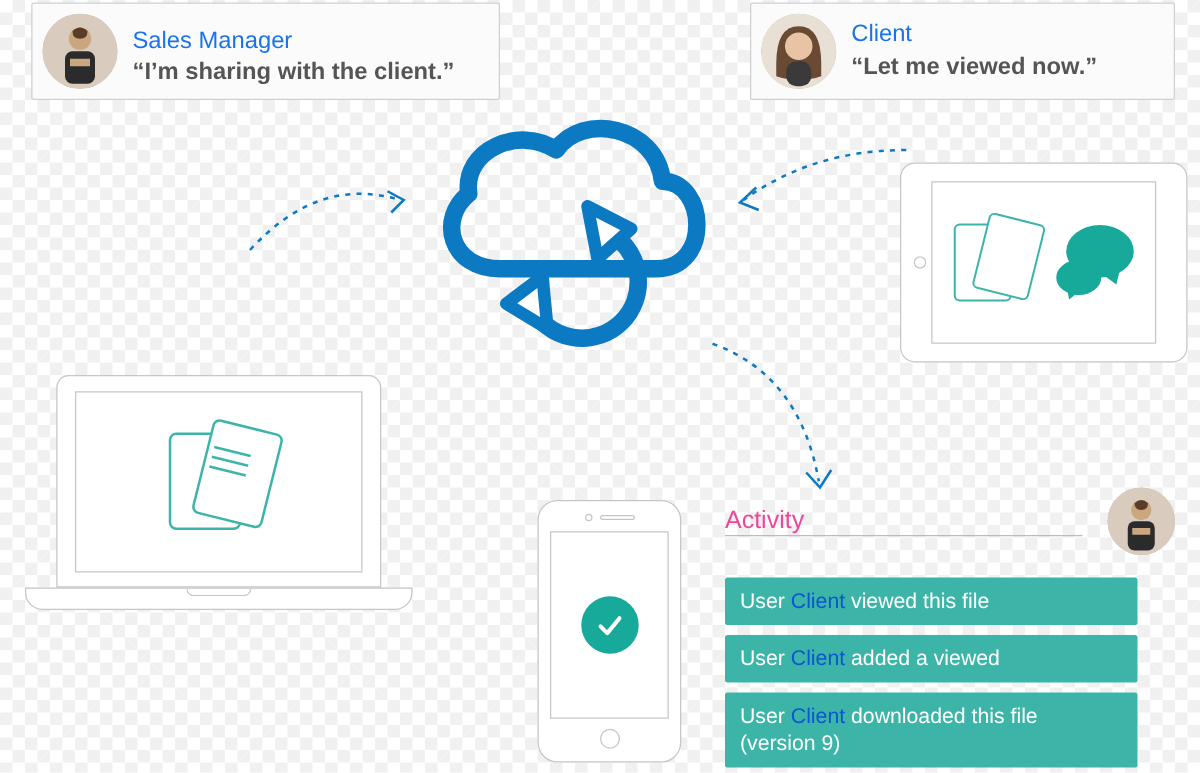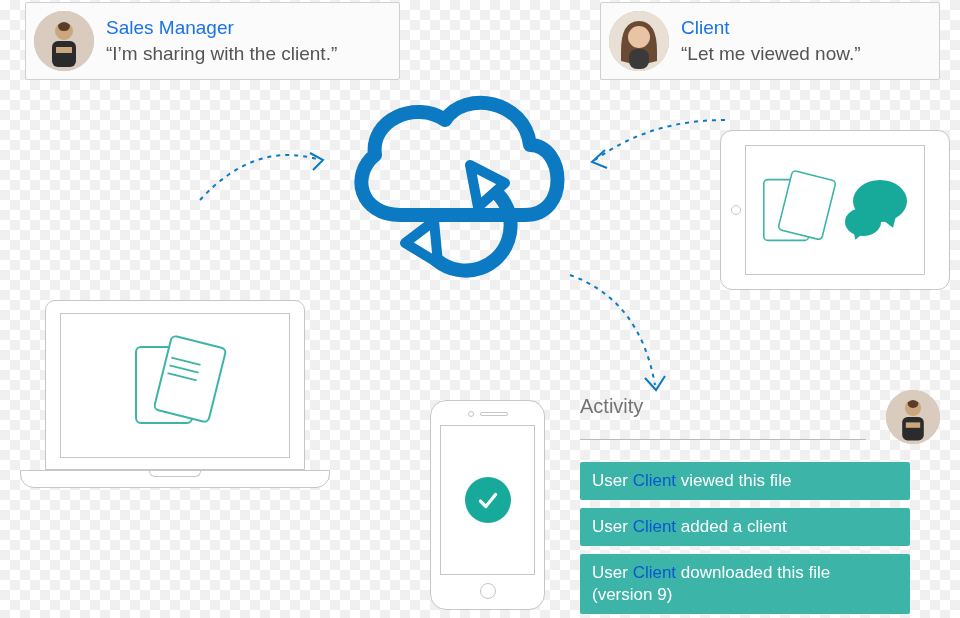--- a/index.html
+++ b/index.html
@@ -30,21 +30,21 @@
 }
 .speech-card .avatar {
   width: 60px; height: 60px; border-radius: 50%;
   background: #cbb9a8;
   display: flex; align-items: center; justify-content: center;
   overflow: hidden;
   flex-shrink: 0;
 }
 .speech-card .txt { line-height: 1.35; font-size: 19px; }
 .speech-card .role { color: #1a73e8; }
-.speech-card .quote { color: #555; }
+.speech-card .quote { color: #555; font-weight: bold; }
 
 .cloud-wrap {
   position: absolute;
   left: 320px; top: 45px;
   width: 260px; height: 260px;
 }
 
 .tablet {
   position: absolute;
   left: 720px; top: 130px;
@@ -111,21 +111,21 @@
 .check-circle svg { width: 26px; height: 26px; }
 
 .activity-block {
   position: absolute; left: 580px; top: 390px; width: 360px;
 }
 .activity-header {
   display: flex; align-items: center; justify-content: space-between;
   margin-bottom: 18px;
 }
 .activity-title {
-  color: #737373; font-size: 20px; border-bottom: 1px solid #bbb; padding-bottom: 21px;
+  color: #ec4899; font-size: 20px; border-bottom: 1px solid #bbb; padding-bottom: 0;
   flex: 1; margin-right: 20px;
 }
 .activity-avatar {
   width: 54px; height: 54px; border-radius: 50%; background: #cbb9a8;
   display:flex; align-items:center; justify-content:center; overflow:hidden;
 }
 .activity-item {
   background: #3cb5a8; color: #fff; font-size: 17px;
   padding: 8px 12px; border-radius: 2px; margin-bottom: 8px; line-height: 1.3;
   width: 330px;
@@ -147,21 +147,21 @@
 .chat-bubbles .b2 { position:absolute; width:36px; height:28px; background:#17a99a; border-radius:50%; left:0; top:28px; }
 .chat-bubbles .b2::after { content:''; position:absolute; bottom:-4px; left:6px; width:0; height:0; border-left:6px solid transparent; border-right:6px solid transparent; border-top:10px solid #17a99a; transform: rotate(20deg); }
 
 .arrow-dashed { position: absolute; }
 
 .person-svg { width: 100%; height: 100%; }
 </style>
 </head>
 <body>
 
-<div class="speech-card" style="left:25px; top:2px; width:375px;">
+<div class="speech-card" style="left:25px; top:2px; width:375px;align-items:flex-end;">
   <div class="avatar">
     <svg class="person-svg" viewBox="0 0 60 60">
       <rect width="60" height="60" fill="#d9ccbf"></rect>
       <circle cx="30" cy="20" r="9" fill="#caa77f"></circle>
       <path d="M24 14 Q30 8 36 14 Q36 20 30 20 Q24 20 24 14" fill="#5a3d28"></path>
       <rect x="18" y="30" width="24" height="26" rx="6" fill="#2b2b2b"></rect>
       <rect x="22" y="36" width="16" height="6" fill="#caa77f"></rect>
     </svg>
   </div>
   <div class="txt">
@@ -270,19 +270,19 @@
         <rect x="18" y="30" width="24" height="26" rx="6" fill="#2b2b2b"></rect>
         <rect x="22" y="36" width="16" height="6" fill="#caa77f"></rect>
       </svg>
     </div>
   </div>
 
   <div class="activity-item">
     <span>User </span><span class="hl">Client</span><span> viewed this file</span>
   </div>
   <div class="activity-item">
-    <span>User </span><span class="hl">Client</span><span> added a client</span>
+    <span>User </span><span class="hl">Client</span><span> added a viewed</span>
   </div>
   <div class="activity-item">
     <span>User </span><span class="hl">Client</span><span> downloaded this file</span><br>
     <span>(version 9)</span>
   </div>
 </div>
 
 </body></html>

